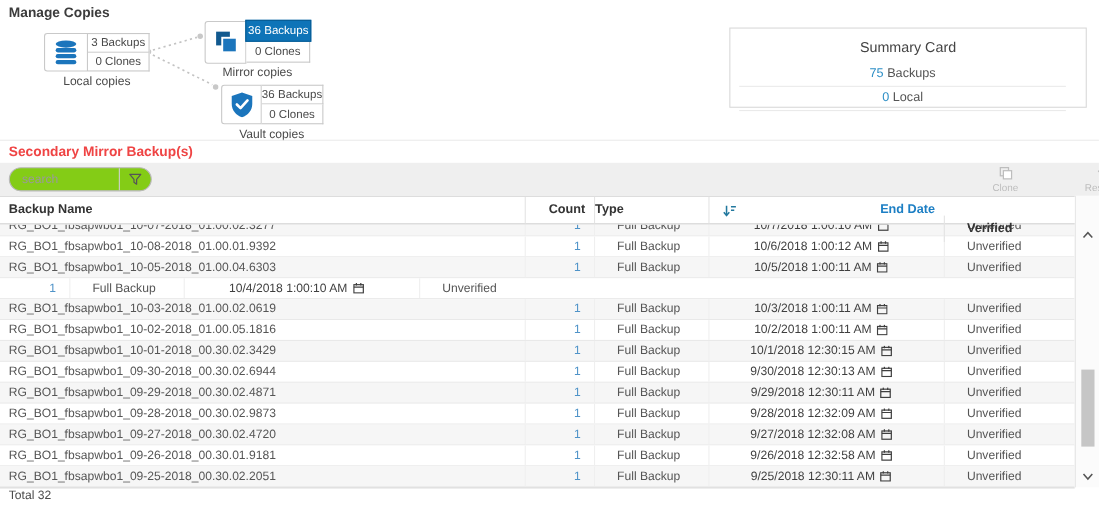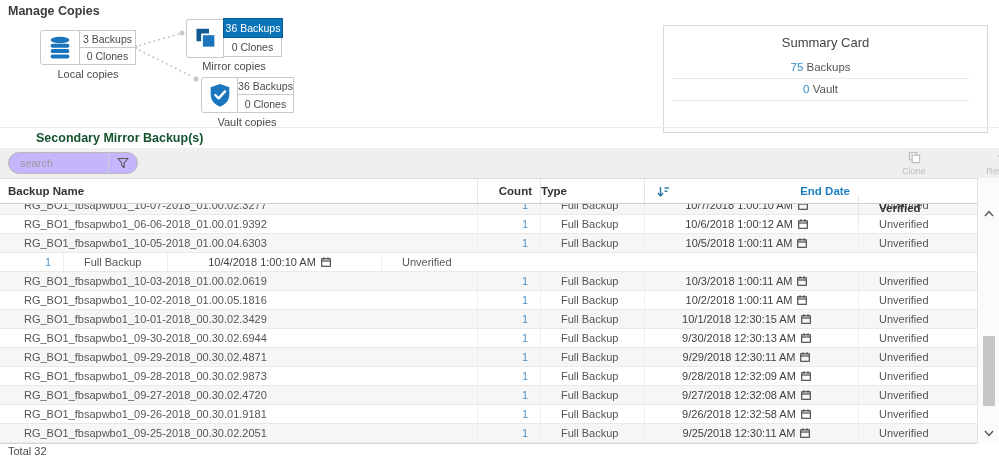--- a/index.html
+++ b/index.html
@@ -23,34 +23,34 @@
     font-size:10.5px; color:#4a4a4a; display:flex; align-items:center; justify-content:center;
     white-space:nowrap; padding:0 6px;
   }
   .node-cell + .node-cell { border-top:none; }
   .node-cell.selected {
     background:#0e74b8; color:#fff; border:1px solid #085c94; margin:-1px -1px 0 -1px; z-index:2;
   }
   .node-caption { position:absolute; font-size:11px; color:#4a4a4a; text-align:center; }
 
   
-  .summary-card { position:absolute; left:663px; top:25px; width:325px; height:108px; border:1px solid #d9d9d9; background:#fff; }
+  .summary-card { position:absolute; left:663px; top:25px; width:325px; height:73px; border:1px solid #d9d9d9; background:#fff; }
   .summary-title { text-align:center; font-size:13px; color:#444; margin-top:9px; margin-bottom:7px; }
   .summary-row { position:relative; text-align:center; font-size:11.5px; padding:4px 0 5px 0; border-bottom:1px solid #eaeaea; width:92%; margin:0 0 0 8px; }
   .summary-value { color:#2e8fc6; }
   .summary-label-txt { color:#555; }
 
   
   .section-divider { position:absolute; left:0; top:127px; width:999px; height:1px; background:#ebebeb; }
-  .section-title { position:absolute; left:8px; top:131px; font-size:12.5px; font-weight:600; color:#14532d;margin-left:28px; }
+  .section-title { position:absolute; left:8px; top:131px; font-size:12.5px; font-weight:600; color:#ef4444; }
 
   
   .toolbar { position:absolute; left:0; top:148px; width:999px; height:30px; background:#efefef; }
   .search-pill {
-    position:absolute; left:8px; top:4px; width:130px; height:22px; background:#c4b5fd;
+    position:absolute; left:8px; top:4px; width:130px; height:22px; background:#84cc16;
     border:1px solid #b9b9b9; border-radius:12px; display:flex; align-items:center;
   }
   .search-input {
     border:none; outline:none; background:transparent; flex:1; min-width:0;
     font-family:"Liberation Sans",sans-serif; font-size:11px; color:#555; padding-left:11px;
   }
   .search-input::placeholder { color:#9a9a9a; }
   .filter-btn {
     width:29px; height:100%; border-left:1px solid #cfcfcf; display:flex; align-items:center; justify-content:center;
     cursor:pointer;
@@ -75,21 +75,21 @@
   .th-date   { width:214px; padding:0 8px 0 12px; }
   .th-date .th-date-label { flex:1; text-align:right; color:#1d7fc4; }
   .th-verified { width:119px; padding-left:20px;margin-top:33px; }
 
   .rows-viewport { position:absolute; left:0; top:204px; width:977px; height:239px; overflow:hidden; }
   .rows-inner { margin-top:-8px; }
   .trow { display:flex; height:19px; border-bottom:1px solid #e9e9e9; background:#fff; font-size:11px; color:#555; }
   .trow:nth-child(odd) { background:#f6f6f6; }
   .td { display:flex; align-items:center; overflow:hidden; white-space:nowrap; }
   .td + .td { border-left:1px solid #efefef; }
-  .td-name  { width:477px; padding-left:24px; }
+  .td-name  { width:477px; padding-left:8px; }
   .td-count { width:63px; justify-content:flex-end; padding-right:12px; color:#4f93c8; cursor:pointer; }
   .td-type  { width:104px; padding-left:20px; }
   .td-date  { width:214px; justify-content:center; padding-right:10px; color:#3f3f3f; gap:5px; }
   .td-verified { width:119px; padding-left:20px; }
   .table-bottom { position:absolute; left:0; top:443px; width:977px; height:1px; background:#d5d5d5; }
 
   
   .scrollbar { position:absolute; left:977px; top:178px; width:22px; height:265px; background:#fbfbfb; border-left:1px solid #e3e3e3; }
   .scroll-arrow { position:absolute; left:4px; width:14px; height:14px; display:flex; align-items:center; justify-content:center; cursor:pointer; }
   .scroll-up { top:28px; }
@@ -158,21 +158,21 @@
   <div class="node-caption" style="left:197px; top:116px; width:100px;">Vault copies</div>
 
   <div class="summary-card">
     <div class="summary-title">Summary Card</div>
     <div class="summary-row">
       <span class="summary-value">75</span>
       <span class="summary-label-txt">Backups</span>
     </div>
     <div class="summary-row">
       <span class="summary-value">0</span>
-      <span class="summary-label-txt">Vault</span>
+      <span class="summary-label-txt">Local</span>
     </div>
   </div>
 
   <div class="section-divider"></div>
   <div class="section-title">Secondary Mirror Backup(s)</div>
 
   <div class="toolbar">
     <div class="search-pill">
       <input class="search-input" type="text" placeholder="search" style="">
       <div class="filter-btn">
@@ -229,21 +229,21 @@
         <rect x="0.7" y="1.8" width="8.6" height="7.5" fill="none" stroke="#3f3f3f" stroke-width="1.1"></rect>
         <line x1="0.7" y1="4" x2="9.3" y2="4" stroke="#3f3f3f" stroke-width="1.1"></line>
         <line x1="3" y1="0.3" x2="3" y2="2.5" stroke="#3f3f3f" stroke-width="1.1"></line>
         <line x1="7" y1="0.3" x2="7" y2="2.5" stroke="#3f3f3f" stroke-width="1.1"></line>
       </svg>
     </div>
     <div class="td td-verified">Unverified</div>
   </div>
 
   <div class="trow">
-    <div class="td td-name">RG_BO1_fbsapwbo1_06-06-2018_01.00.01.9392</div>
+    <div class="td td-name">RG_BO1_fbsapwbo1_10-08-2018_01.00.01.9392</div>
     <div class="td td-count">1</div>
     <div class="td td-type">Full Backup</div>
     <div class="td td-date">
       <span>10/6/2018 1:00:12 AM</span>
       <svg width="10" height="10" viewBox="0 0 10 10">
         <rect x="0.7" y="1.8" width="8.6" height="7.5" fill="none" stroke="#3f3f3f" stroke-width="1.1"></rect>
         <line x1="0.7" y1="4" x2="9.3" y2="4" stroke="#3f3f3f" stroke-width="1.1"></line>
         <line x1="3" y1="0.3" x2="3" y2="2.5" stroke="#3f3f3f" stroke-width="1.1"></line>
         <line x1="7" y1="0.3" x2="7" y2="2.5" stroke="#3f3f3f" stroke-width="1.1"></line>
       </svg>

